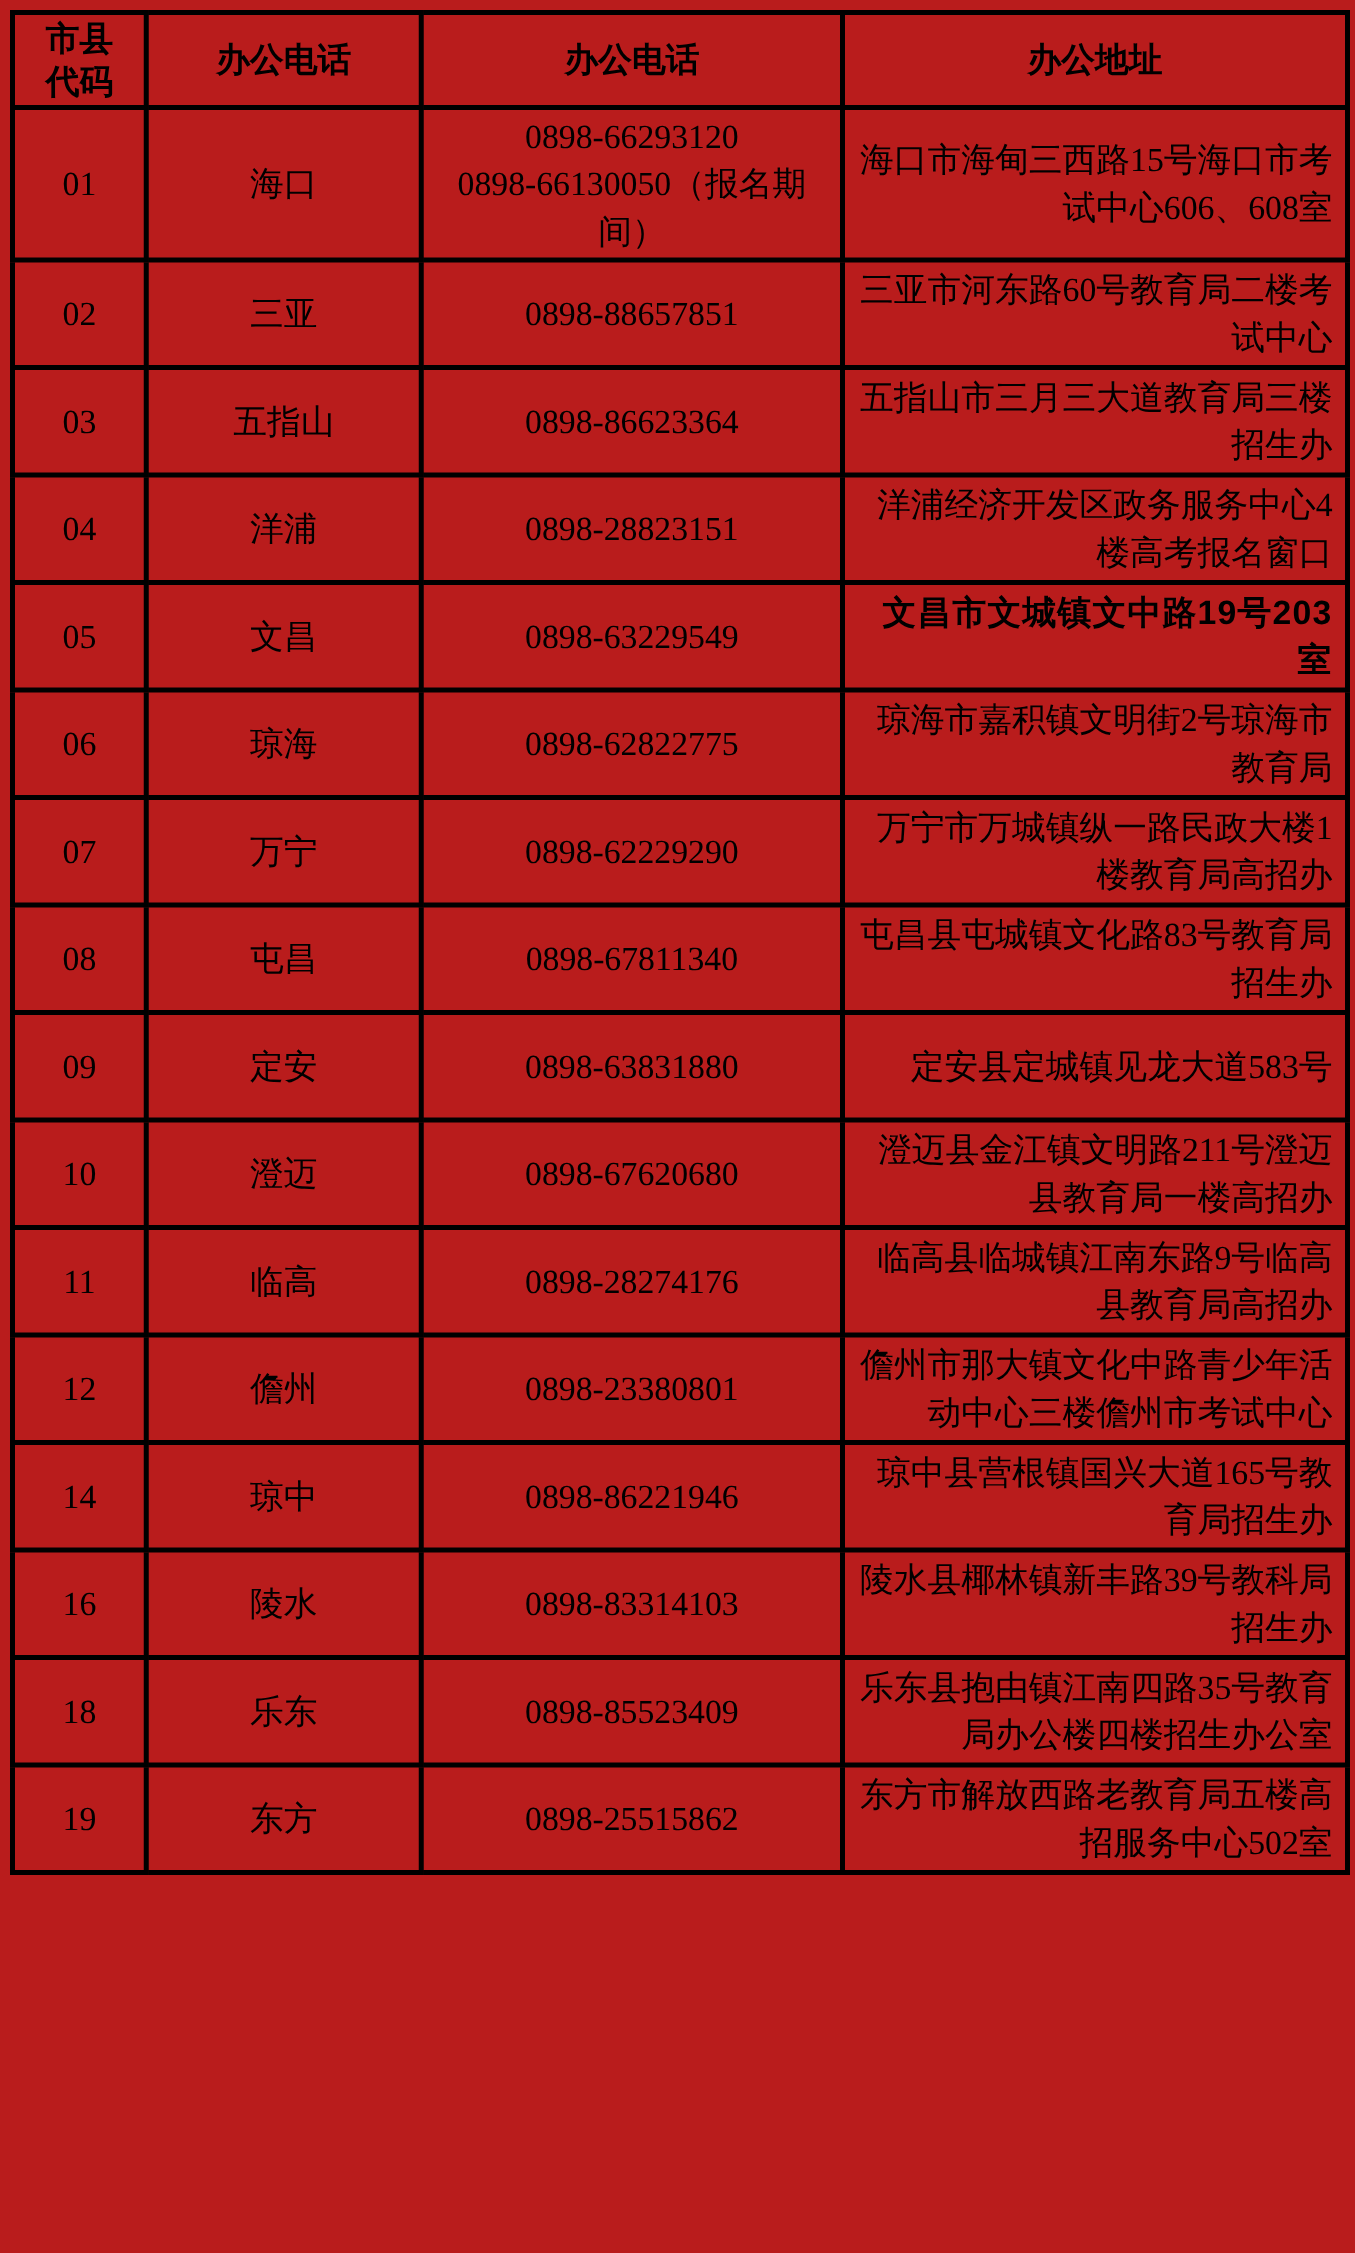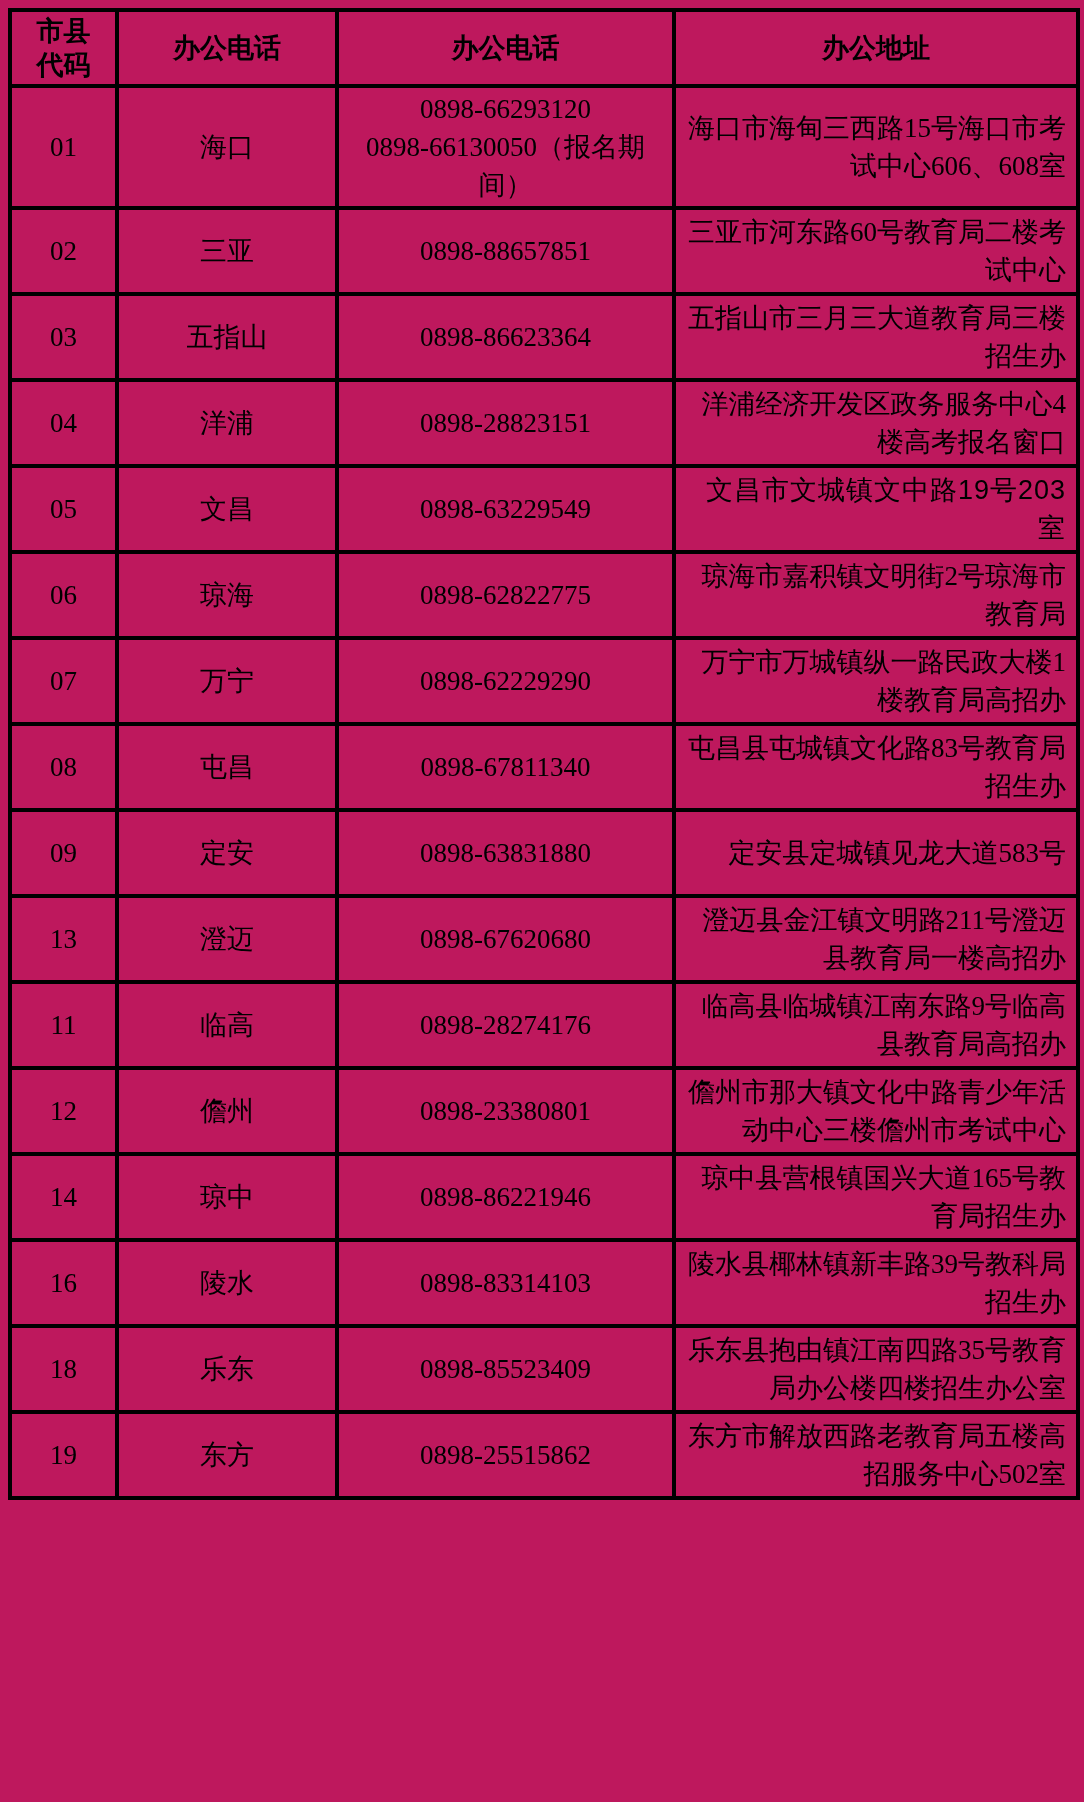--- a/index.html
+++ b/index.html
@@ -5,21 +5,21 @@
   html, body {
     margin: 0;
     padding: 0;
     background: #ffffff;
     color: #000000;
     font-family: "Liberation Serif", "DejaVu Serif", serif;
   }
   .page {
     width: 1084px;
     height: 1802px;
-    background: #be185d;
+    background: #b91c1c;
     box-sizing: border-box;
     padding: 8px;
   }
   table.contact-table {
     border-collapse: collapse;
     width: 1068px;
     table-layout: fixed;
   }
   th, td {
     border: 4px solid #000000;
@@ -51,21 +51,21 @@
     text-align: center;
     padding: 2px 6px;
     white-space: pre-line;
   }
   td.cell-address {
     text-align: right;
     padding: 2px 10px;
   }
   td.addr-sans {
     font-family: "Liberation Sans", "DejaVu Sans", sans-serif;
-    font-weight: 400;
+    font-weight: 700;
     letter-spacing: 1px;
   }
 </style>
 </head>
 <body>
 
 <div class="page">
   <table class="contact-table">
     <colgroup>
       <col class="c-code">
@@ -132,21 +132,21 @@
     <td class="cell-phone">0898-67811340</td>
     <td class="cell-address">屯昌县屯城镇文化路83号教育局招生办</td>
   </tr>
         <tr>
     <td class="cell-code">09</td>
     <td class="cell-name">定安</td>
     <td class="cell-phone">0898-63831880</td>
     <td class="cell-address">定安县定城镇见龙大道583号</td>
   </tr>
         <tr>
-    <td class="cell-code">13</td>
+    <td class="cell-code">10</td>
     <td class="cell-name">澄迈</td>
     <td class="cell-phone">0898-67620680</td>
     <td class="cell-address">澄迈县金江镇文明路211号澄迈县教育局一楼高招办</td>
   </tr>
         <tr>
     <td class="cell-code">11</td>
     <td class="cell-name">临高</td>
     <td class="cell-phone">0898-28274176</td>
     <td class="cell-address">临高县临城镇江南东路9号临高县教育局高招办</td>
   </tr>

